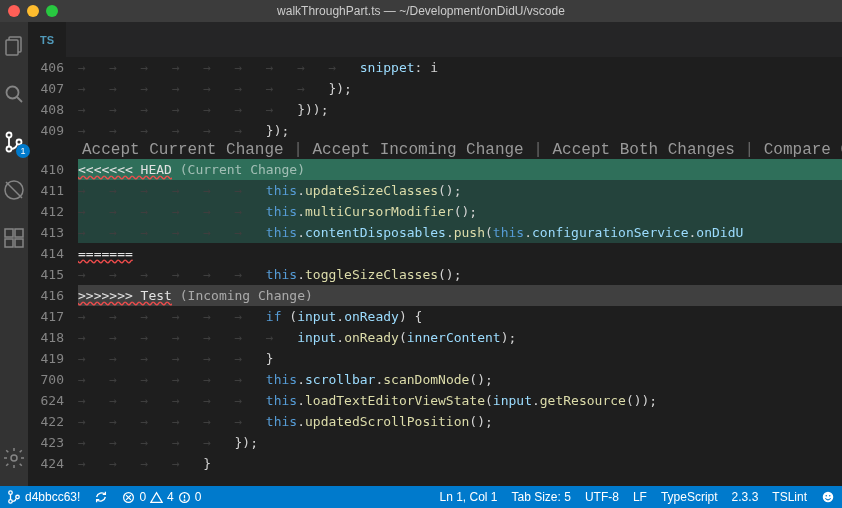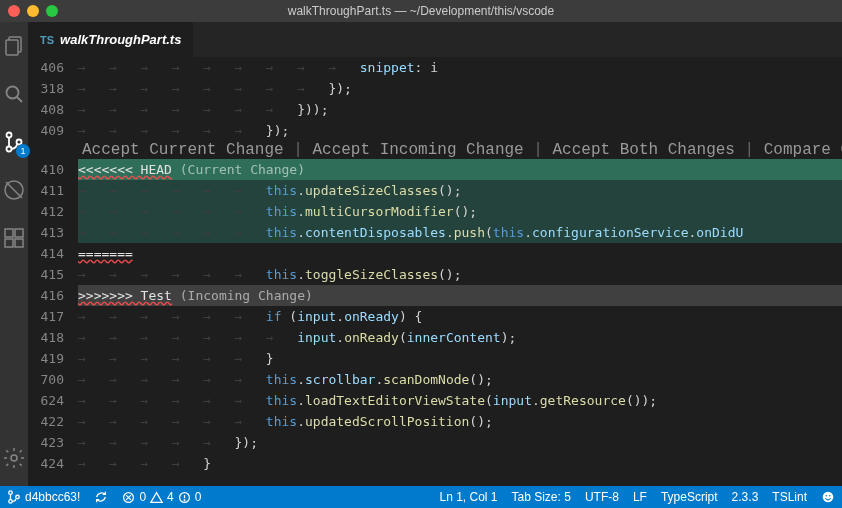--- a/index.html
+++ b/index.html
@@ -63,21 +63,21 @@
 </style>
 </head>
 <body>
 
 <div class="titlebar">
   <div class="traffic">
     <span class="tr-red"></span>
     <span class="tr-yellow"></span>
     <span class="tr-green"></span>
   </div>
-  <span class="title-text">walkThroughPart.ts — ~/Development/this/vscode</span>
+  <span class="title-text">walkThroughPart.ts — ~/Development/onDidU/vscode</span>
 </div>
 
 <div class="main">
   <div class="activitybar">
     <div class="activity-icon">
       <svg width="24" height="24" viewBox="0 0 24 24" fill="none" stroke="currentColor" stroke-width="1.5">
           <rect x="7" y="3" width="12" height="15" rx="1"></rect>
           <rect x="4" y="6" width="12" height="15" rx="1" fill="#333"></rect>
         </svg>
     </div>
@@ -115,21 +115,20 @@
           <circle cx="12" cy="12" r="3"></circle>
           <path d="M12 2v3M12 19v3M4.2 4.2l2.1 2.1M17.7 17.7l2.1 2.1M2 12h3M19 12h3M4.2 19.8l2.1-2.1M17.7 6.3l2.1-2.1"></path>
         </svg>
     </div>
   </div>
 
   <div class="editor-area">
     <div class="tabs">
       <div class="tab">
         <span class="tab-icon">TS</span>
-        <span class="tab-name">walkThroughPart.ts</span>
       </div>
       <div class="tabs-right">
         <span>
           <svg width="16" height="16" viewBox="0 0 16 16" fill="none" stroke="currentColor" stroke-width="1.2">
               <rect x="1" y="2" width="6" height="12"></rect>
               <rect x="9" y="2" width="6" height="12"></rect>
             </svg>
         </span>
         <span>
           <svg width="16" height="16" viewBox="0 0 16 16" fill="none" stroke="currentColor" stroke-width="1.2">
@@ -142,21 +141,21 @@
               <line x1="3" y1="3" x2="11" y2="11"></line>
               <line x1="11" y1="3" x2="3" y2="11"></line>
             </svg>
         </span>
       </div>
     </div>
 
     <div class="editor-body">
       <div class="gutter" id="gutter">
           <div>406</div>
-          <div>318</div>
+          <div>407</div>
           <div>408</div>
           <div>409</div>
           <div class="gutter-spacer"></div>
           <div>410</div>
           <div>411</div>
           <div>412</div>
           <div>413</div>
           <div>414</div>
           <div>415</div>
           <div>416</div>

